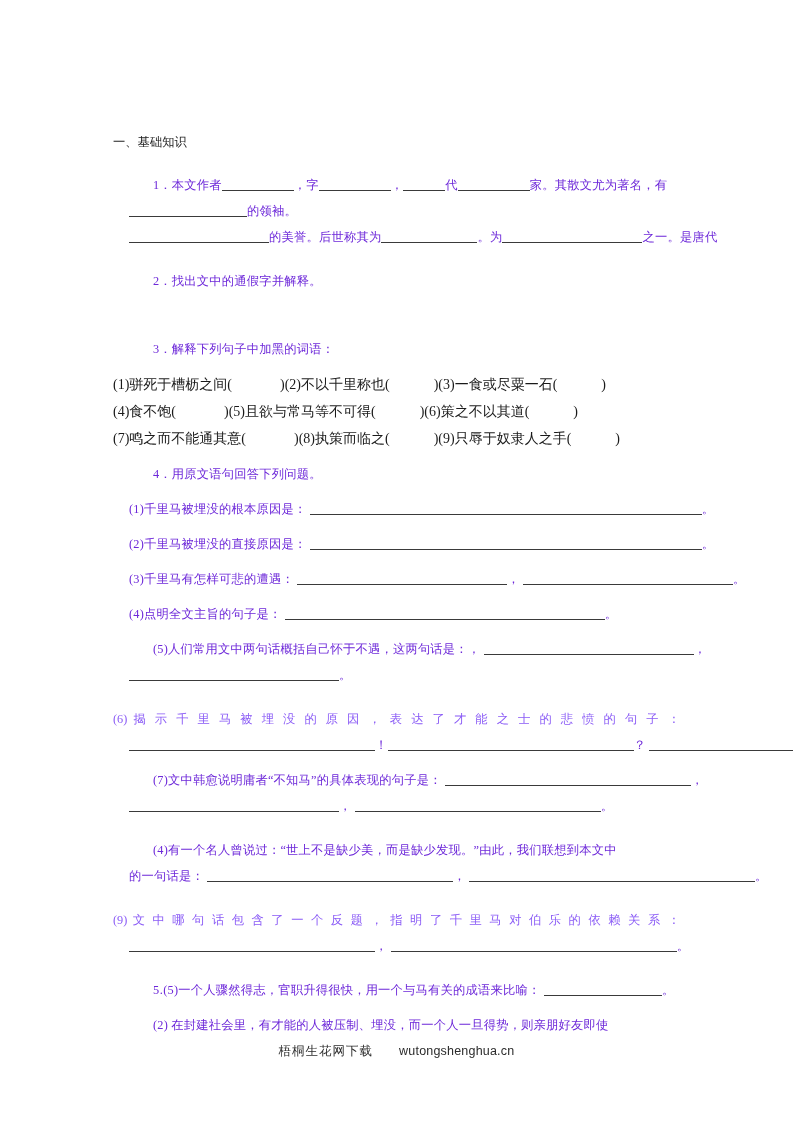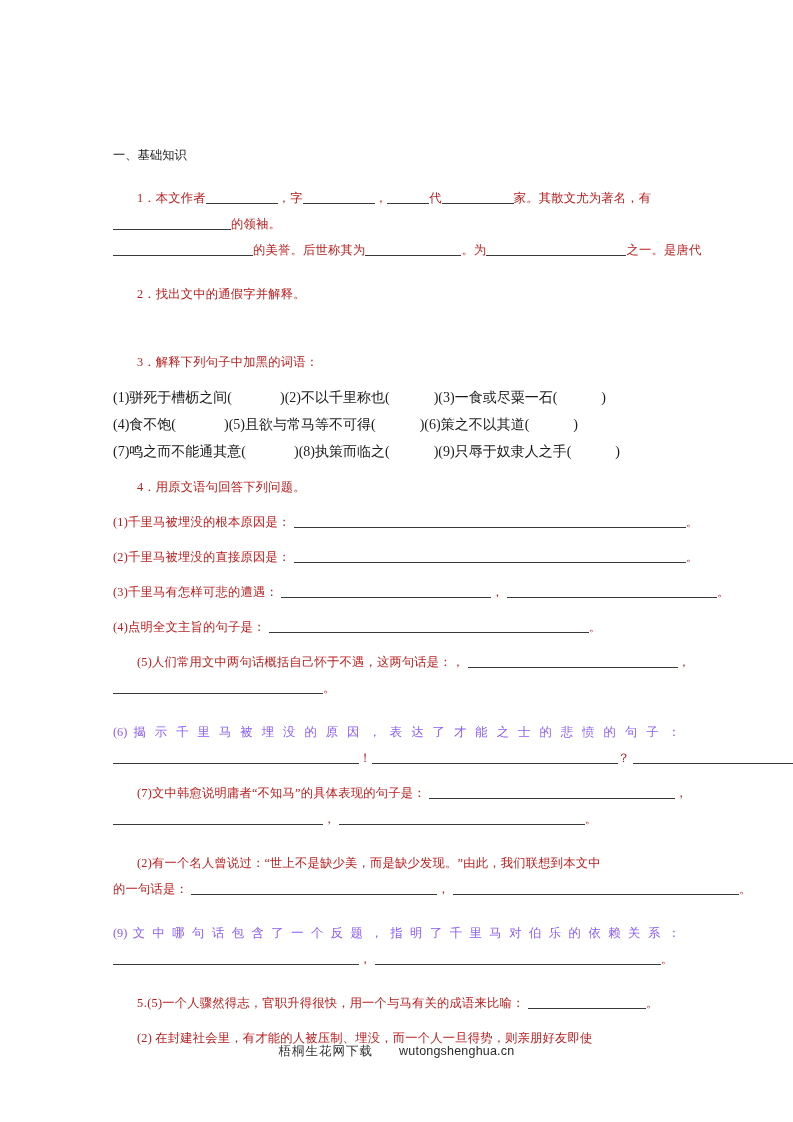--- a/index.html
+++ b/index.html
@@ -15,30 +15,31 @@
     position: relative;
     width: 793px;
     height: 1122px;
     background: #ffffff;
     overflow: hidden;
     box-sizing: border-box;
   }
   .content {
     position: absolute;
     left: 113px;
-    top: 142px;
+    top: 129px;
     width: 567px;
   }
   
   .line {
     font-size: 12.3px;
     line-height: 26px;
-    color: #b91c1c;
+    color: #6d28d9;
     letter-spacing: 0.2px;
     white-space: nowrap;
+    margin-left: 16px;
   }
   .heading {
     font-size: 12.3px;
     line-height: 26px;
     margin-bottom: 8px;
     color: #1a1a1a;
   }
   .indent {
     text-indent: 24px;
   }
@@ -209,21 +210,21 @@
         </div>
         <div class="line">
           <span class="blank b-5xl"></span><span>，</span> <span class="blank b-6xl"></span><span>。</span>
         </div>
       </div>
 
       <div class="gap-m"></div>
 
       <div>
         <div class="line indent">
-          <span>(2)有一个名人曾说过：“世上不是缺少美，而是缺少发现。”由此，我们联想到本文中</span>
+          <span>(4)有一个名人曾说过：“世上不是缺少美，而是缺少发现。”由此，我们联想到本文中</span>
         </div>
         <div class="line">
           <span>的一句话是：</span> <span class="blank b-6xl"></span><span>，</span> <span class="blank b-7xl"></span><span>。</span>
         </div>
       </div>
 
       <div class="gap-m"></div>
 
       <div>
         <div class="spread">

